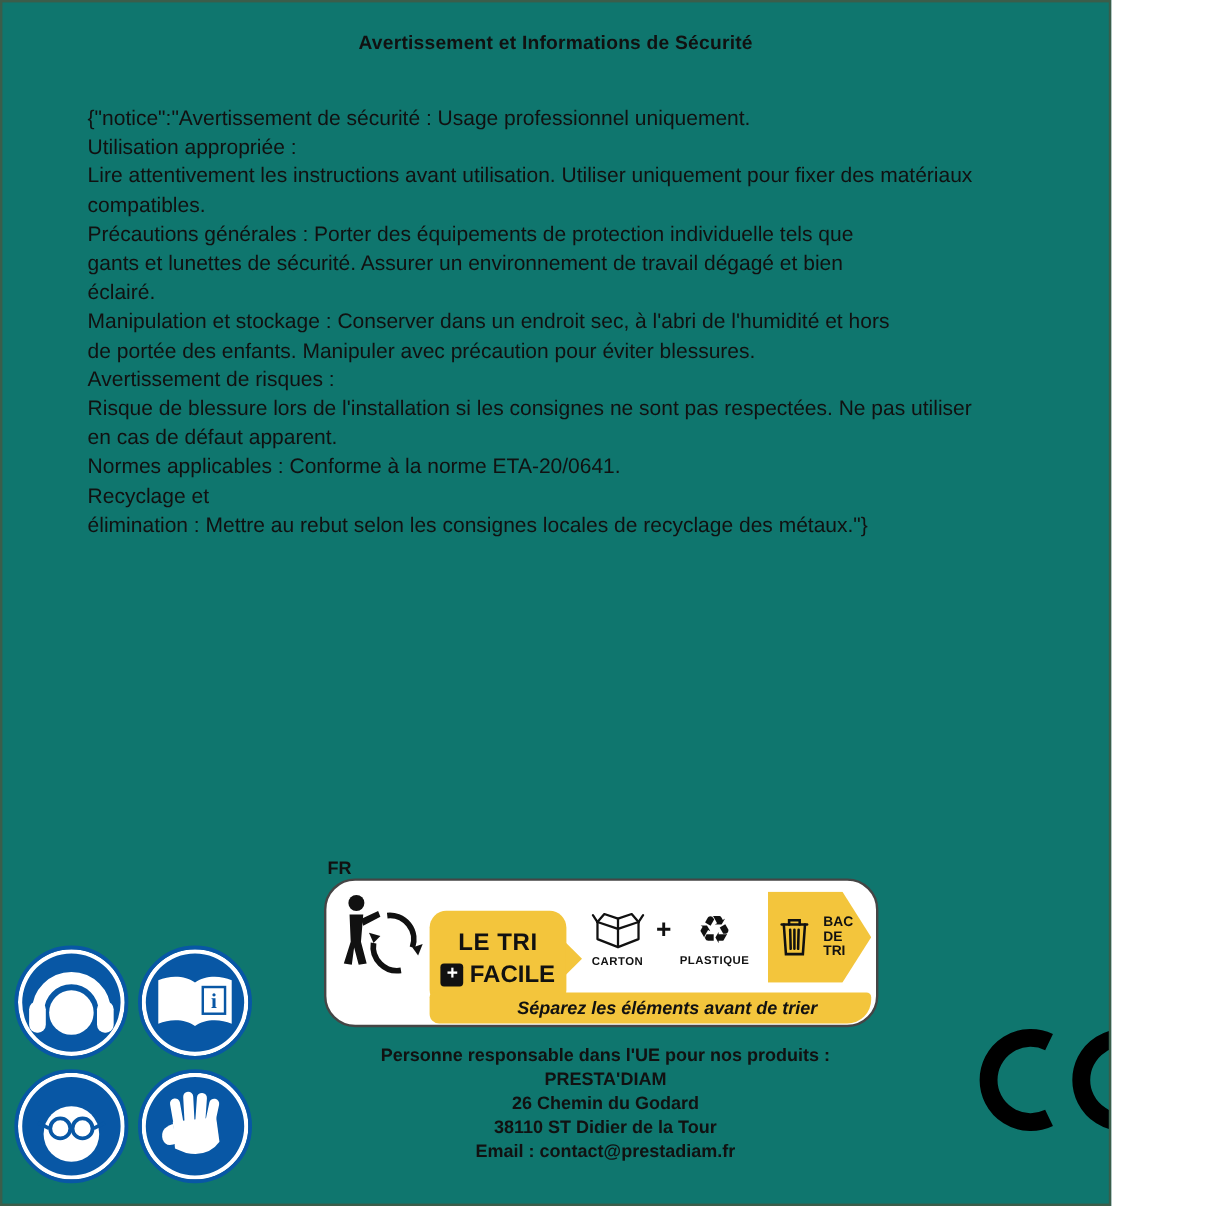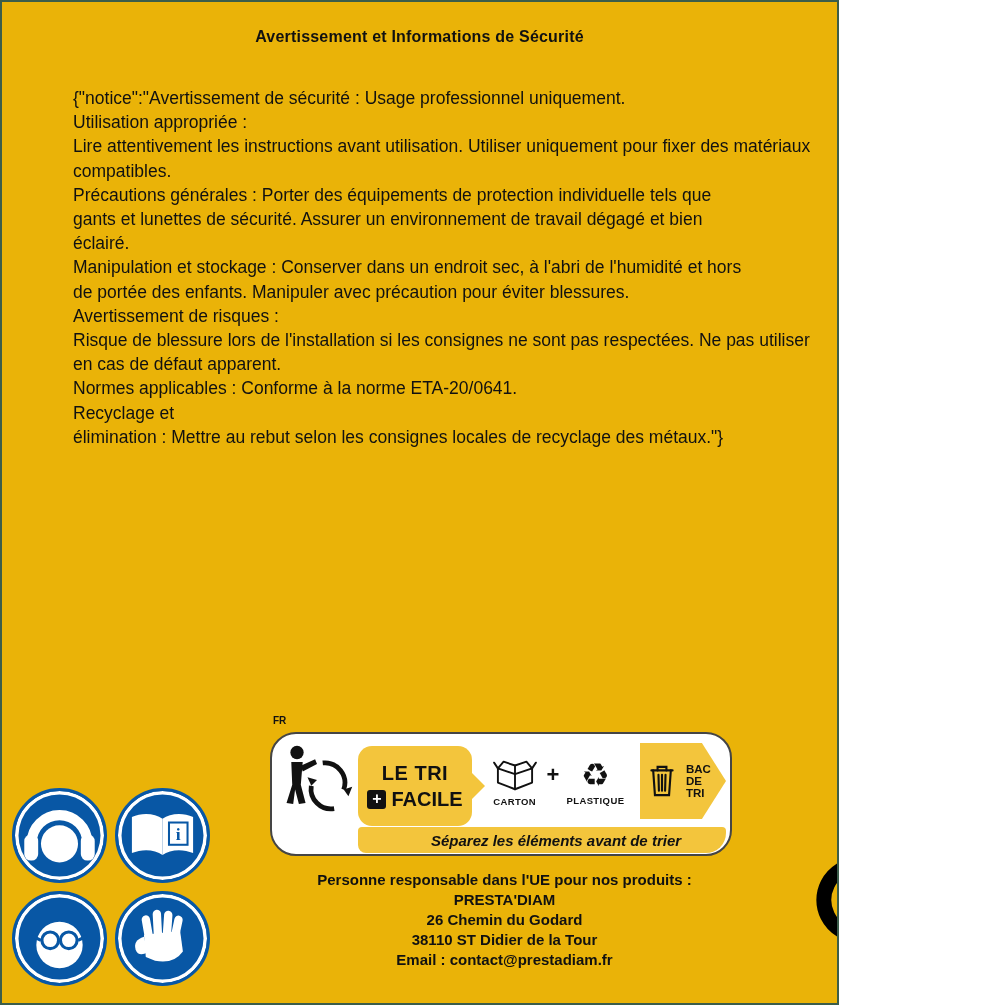--- a/index.html
+++ b/index.html
@@ -1,34 +1,34 @@
 <!DOCTYPE html>
 <html><head>
 <meta charset="utf-8">
 <style>
   * { margin:0; padding:0; box-sizing:border-box; }
   html,body { background:#ffffff; }
   body { font-family:"Liberation Sans", sans-serif; color:#111; }
 
-  .sheet { position:relative; width:839px; height:1005px; background:#eab308;
+  .sheet { position:relative; width:926px; height:1005px; background:#0f766e;
            border:2px solid #3B5D4A; overflow:hidden; }
 
   .title { position:absolute; top:26px; left:0; width:100%; text-align:center;
            font-size:16px; font-weight:bold; letter-spacing:.2px; }
 
   .notice { position:absolute; left:71px; top:84px; width:858px;
             font-size:17.5px; line-height:24.2px; white-space:pre-line; }
 
   
-  .fr-code { position:absolute; left:271px; top:713px; font-size:10px; font-weight:bold; }
+  .fr-code { position:absolute; left:271px; top:713px; font-size:15px; font-weight:bold; }
   .label-box { position:absolute; left:268px; top:730px; width:462px; height:124px;
                border:2px solid #454545; border-radius:26px; background:#fff; }
   .triman { position:absolute; left:8px; top:8px; width:74px; height:80px; }
 
-  .tri-badge { position:absolute; left:86px; top:12px; width:114px; height:80px;
+  .tri-badge { position:absolute; left:86px; top:25px; width:114px; height:80px;
                background:#F3C53C; border-radius:14px; display:flex; flex-direction:column;
                justify-content:center; align-items:center; gap:3px; }
   .tri-badge:after { content:""; position:absolute; right:-13px; top:50%; margin-top:-14px;
                border-top:14px solid transparent; border-bottom:14px solid transparent;
                border-left:14px solid #F3C53C; }
   .tri-l1 { font-size:20px; font-weight:bold; letter-spacing:.5px; }
   .tri-l2 { display:flex; align-items:center; gap:5px; font-size:20px; font-weight:bold; }
   .plusbox { width:19px; height:19px; background:#111; color:#fff; font-size:16px;
              font-weight:bold; display:flex; align-items:center; justify-content:center;
              border-radius:3px; }

